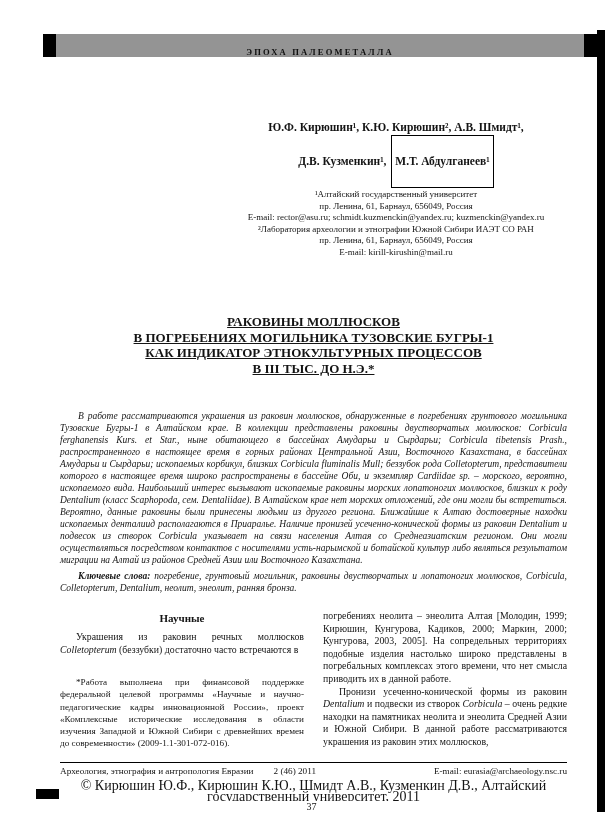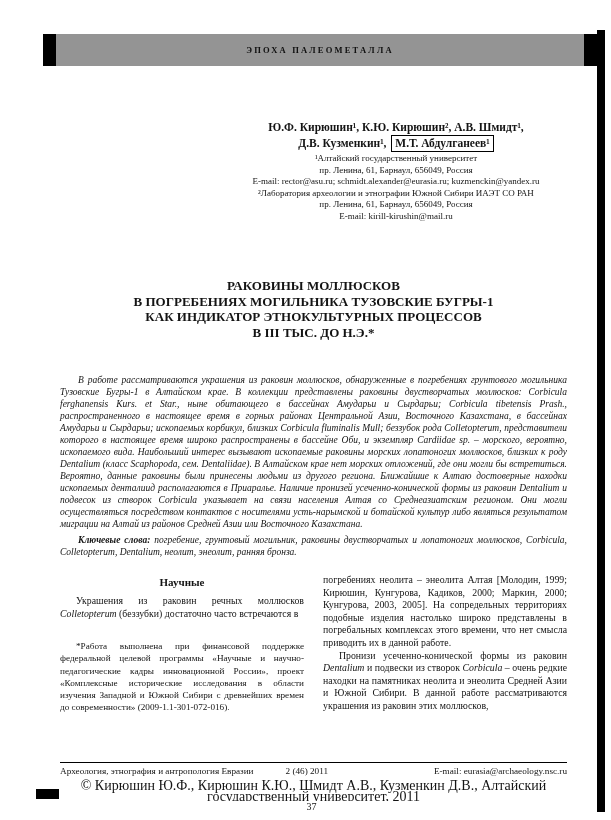--- a/index.html
+++ b/index.html
@@ -4,37 +4,37 @@
 <style>
   html,body { margin:0; padding:0; background:#ffffff; }
   .page {
     position:relative; width:611px; height:820px; margin:0 auto;
     background:#ffffff; color:#141414;
     font-family:"Liberation Serif", serif;
     overflow:hidden;
   }
   
   .banner {
-    position:absolute; left:43px; top:34px; width:554px; height:32px;
-    background:#949494; display:flex; align-items:center; justify-content:center;
+    position:absolute; left:43px; top:34px; width:554px; height:23px;
+    background:#949494; display:flex; align-items:flex-end; justify-content:center;
   }
   .banner-cap { position:absolute; top:0; width:13px; height:100%; background:#000; }
   .banner-cap.left { left:0; }
   .banner-cap.right { right:0; }
   .banner-text {
     font-size:8.5px; font-weight:bold; letter-spacing:2.2px; color:#101010;
   }
   
   .content { padding:116px 44px 0 60px; }
   .udc { font-size:10px; }
   .authors-block { width:342px; margin-left:auto; text-align:center; margin-top:4px; }
   .authors-line { font-size:11.5px; font-weight:bold; line-height:15px; }
-  .boxed { display:inline-block; border:1px solid #000; padding:0 3px; margin-left:2px; }
+  .boxed { display:inline-block; border:1px solid #000; padding:18px 3px; margin-left:2px; }
   .affil { margin-top:1px; font-size:9px; line-height:11.5px; }
-  .title { margin-top:56px; text-align:center; font-weight:bold; font-size:13px; line-height:15.5px; }
+  .title { margin-top:56px; text-align:center; font-weight:bold; font-size:13px; line-height:15.5px;text-decoration:underline; }
   .abstract {
     margin:34px 0 0 0; font-style:italic; font-size:9.5px; line-height:12px;
     text-align:justify; text-indent:18px;
   }
   .keywords {
     margin:4px 0 0 0; font-style:italic; font-size:9.5px; line-height:12px;
     text-align:justify; text-indent:18px;
   }
   .kw-label { font-weight:bold; }
   .columns { display:flex; gap:19px; margin-top:16px; }
@@ -43,21 +43,21 @@
   .body-par { margin:0; font-size:9.8px; line-height:12.6px; text-align:justify; }
   .indent { text-indent:16px; }
   .footnote {
     margin:20px 0 0 0; font-size:9.2px; line-height:12.2px;
     text-align:justify; text-indent:16px;
   }
   
   .footer { position:absolute; left:60px; right:44px; top:762px; background:#fff; }
   .footer-rule { border-top:1px solid #000; height:0; margin-bottom:3px; }
   .footer-line1 { display:flex; justify-content:space-between; font-size:9.2px; line-height:11.5px; }
-  .issue { margin-left:32px; }
+  .issue { margin-left:20px; }
   .footer-line2 { text-align:center; font-size:14px; line-height:11.5px; margin-top:2px; }
   .page-number { position:absolute; left:12px; right:0; top:801px; text-align:center; font-size:10px; background:#fff; }
   
   .artifact-right { position:absolute; right:6px; top:30px; width:8px; height:782px; background:#000; }
   .artifact-bottom-left { position:absolute; left:36px; top:789px; width:23px; height:10px; background:#000; }
 </style>
 </head>
 <body>
 
 <div class="page">
@@ -70,21 +70,21 @@
 
   <div class="content">
 
 
     <div class="authors-block">
       <div class="authors-line">Ю.Ф. Кирюшин¹, К.Ю. Кирюшин², А.В. Шмидт¹,</div>
       <div class="authors-line"><span>Д.В. Кузменкин¹,</span> <span class="boxed">М.Т. Абдулганеев¹</span></div>
       <div class="affil">
         <div>¹Алтайский государственный университет</div>
         <div>пр. Ленина, 61, Барнаул, 656049, Россия</div>
-        <div>E-mail: rector@asu.ru; schmidt.alexander@eurasia.ru; kuzmenckin@yandex.ru</div>
+        <div>E-mail: rector@asu.ru; schmidt.kuzmenckin@yandex.ru; kuzmenckin@yandex.ru</div>
         <div>²Лаборатория археологии и этнографии Южной Сибири ИАЭТ СО РАН</div>
         <div>пр. Ленина, 61, Барнаул, 656049, Россия</div>
         <div>E-mail: kirill-kirushin@mail.ru</div>
       </div>
     </div>
 
     <div class="title">
       <div>РАКОВИНЫ МОЛЛЮСКОВ</div>
       <div>В ПОГРЕБЕНИЯХ МОГИЛЬНИКА ТУЗОВСКИЕ БУГРЫ-1</div>
       <div>КАК ИНДИКАТОР ЭТНОКУЛЬТУРНЫХ ПРОЦЕССОВ</div>

